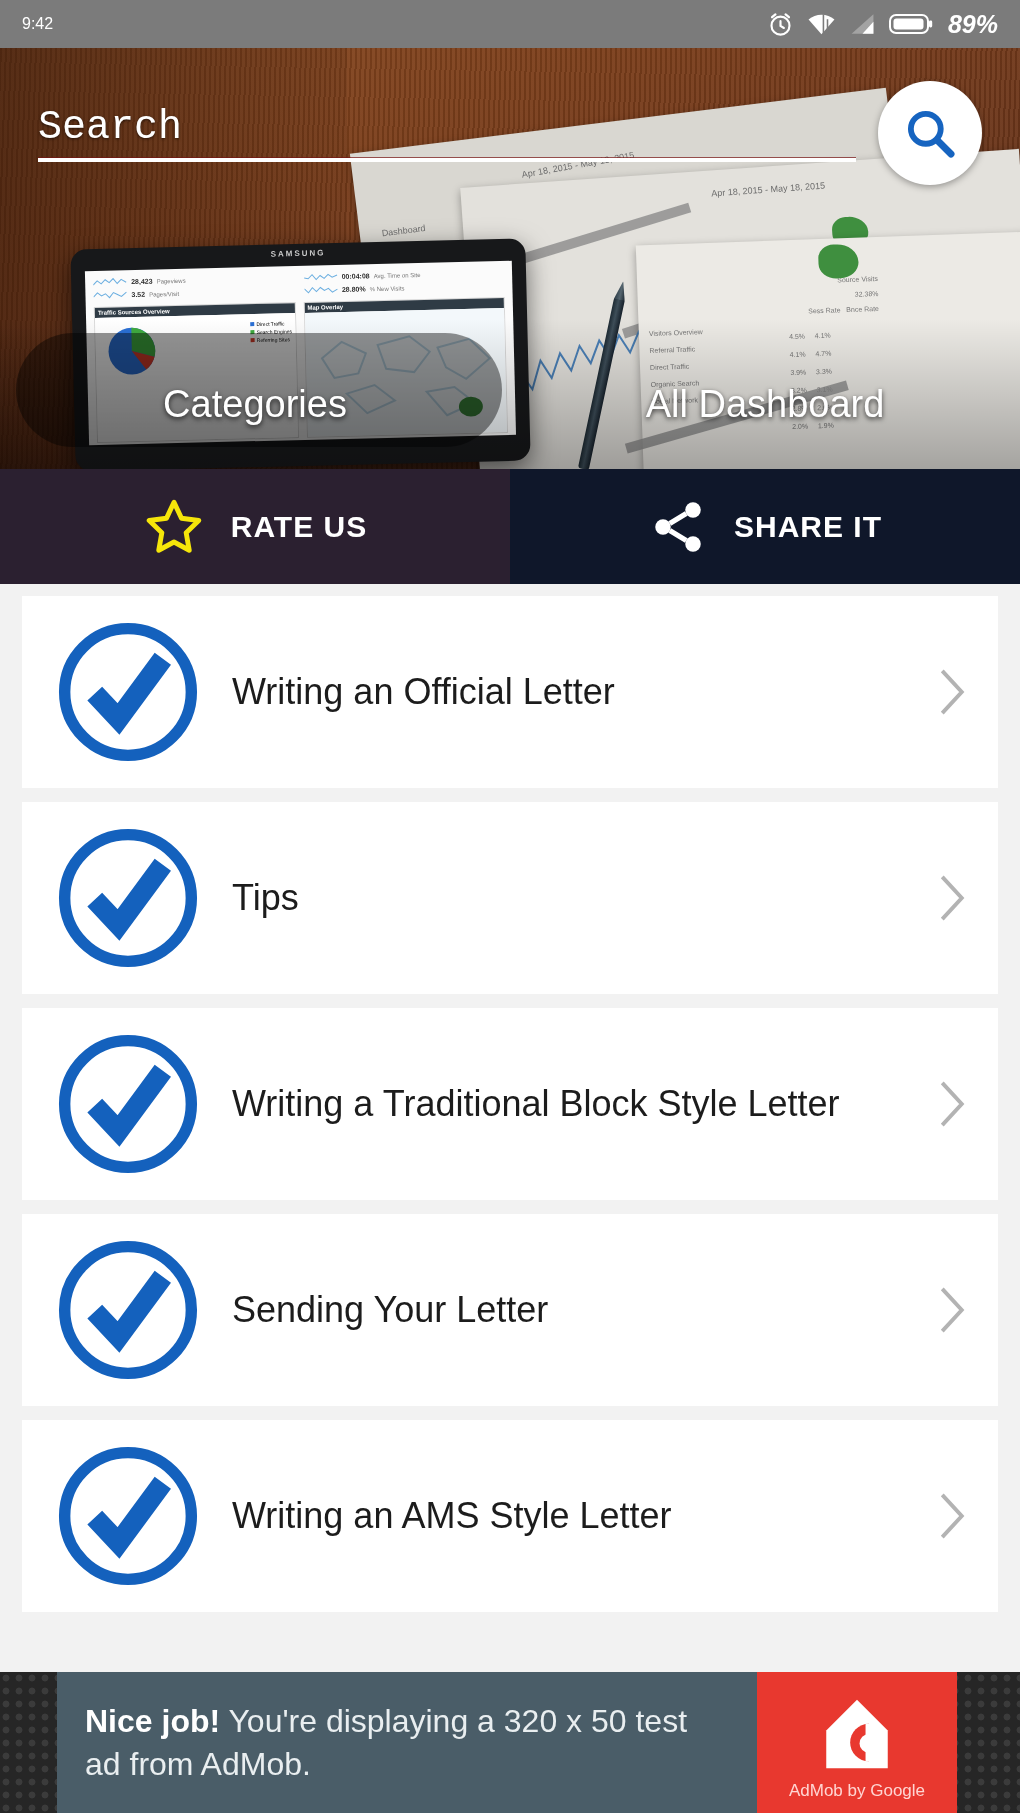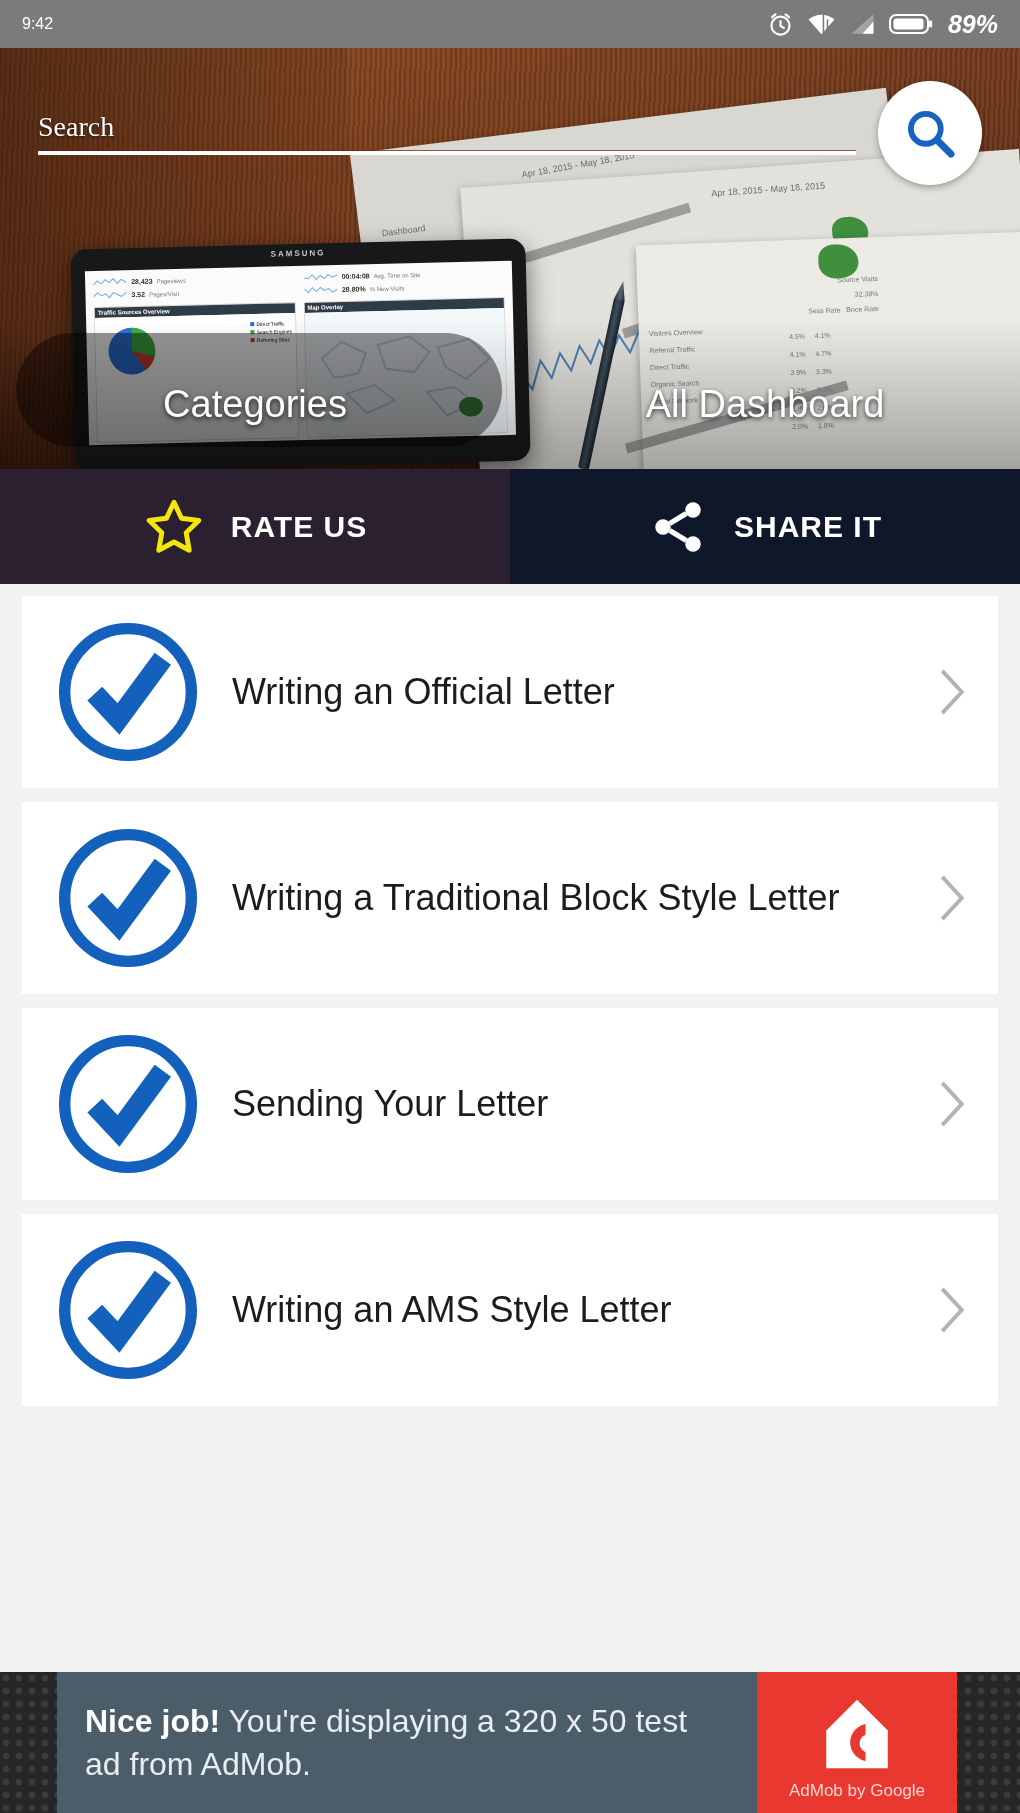--- a/index.html
+++ b/index.html
@@ -112,22 +112,22 @@
 
   
   #search-row {
     position: absolute; left:0; top: 0; width:100%; height: 170px;
     display:flex; align-items:center; padding: 0 38px;
   }
   #search-field { flex:1; position:relative; }
   #search-input {
     width: 100%;
     background: transparent; border: none; outline: none;
-    color: #f9a8d4; font-size: 28px;
-    font-family: Liberation Serif, serif;
+    color: #f9a8d4; font-size: 40px;
+    font-family: Liberation Mono, monospace;
     text-shadow: 0 1px 3px rgba(0,0,0,.6);
     padding-bottom: 12px;
   }
   #search-input::placeholder { color:#ffffff; opacity:1; }
   #search-underline {
     position:absolute; left:0; right: 0; bottom: 0;
     height:4px; background:#ffffff;
     box-shadow: 0 -1px 0 rgba(120,20,20,.7);
   }
   #search-button {
@@ -419,20 +419,32 @@
       <path d="M13.5 24.5 21 32.5 35 13.5" fill="none" stroke="#1461bd" stroke-width="6.4" stroke-linejoin="miter"></path>
     </svg>
     <div class="item-label">Writing an Official Letter</div>
     <div class="chevron">
       <svg width="34" height="52" viewBox="0 0 20 32">
           <path d="M4 3 16 16 4 29" fill="none" stroke="#b3b3b3" stroke-width="2.4"></path>
         </svg>
     </div>
   </div>
 
+  <div class="list-item">
+    <svg class="check-icon" viewBox="0 0 48 48">
+      <circle cx="24" cy="24" r="20" fill="none" stroke="#1461bd" stroke-width="3.6"></circle>
+      <path d="M13.5 24.5 21 32.5 35 13.5" fill="none" stroke="#1461bd" stroke-width="6.4" stroke-linejoin="miter"></path>
+    </svg>
+    <div class="item-label">Tips</div>
+    <div class="chevron">
+      <svg width="34" height="52" viewBox="0 0 20 32">
+          <path d="M4 3 16 16 4 29" fill="none" stroke="#b3b3b3" stroke-width="2.4"></path>
+        </svg>
+    </div>
+  </div>
 
   <div class="list-item">
     <svg class="check-icon" viewBox="0 0 48 48">
       <circle cx="24" cy="24" r="20" fill="none" stroke="#1461bd" stroke-width="3.6"></circle>
       <path d="M13.5 24.5 21 32.5 35 13.5" fill="none" stroke="#1461bd" stroke-width="6.4" stroke-linejoin="miter"></path>
     </svg>
     <div class="item-label" style="padding-right:6px">Writing a Traditional Block Style Letter</div>
     <div class="chevron">
       <svg width="34" height="52" viewBox="0 0 20 32">
           <path d="M4 3 16 16 4 29" fill="none" stroke="#b3b3b3" stroke-width="2.4"></path>

